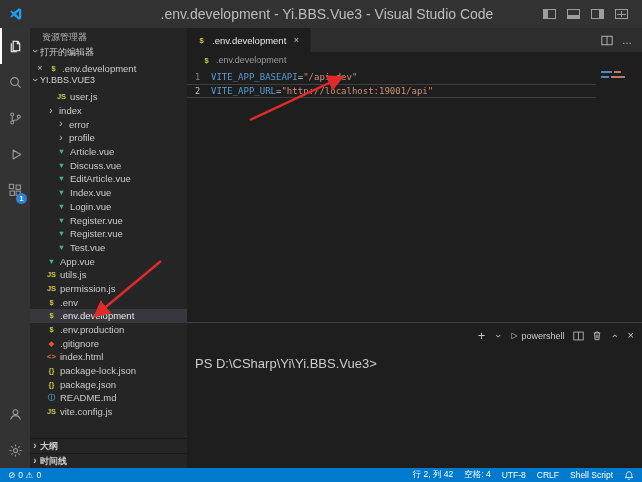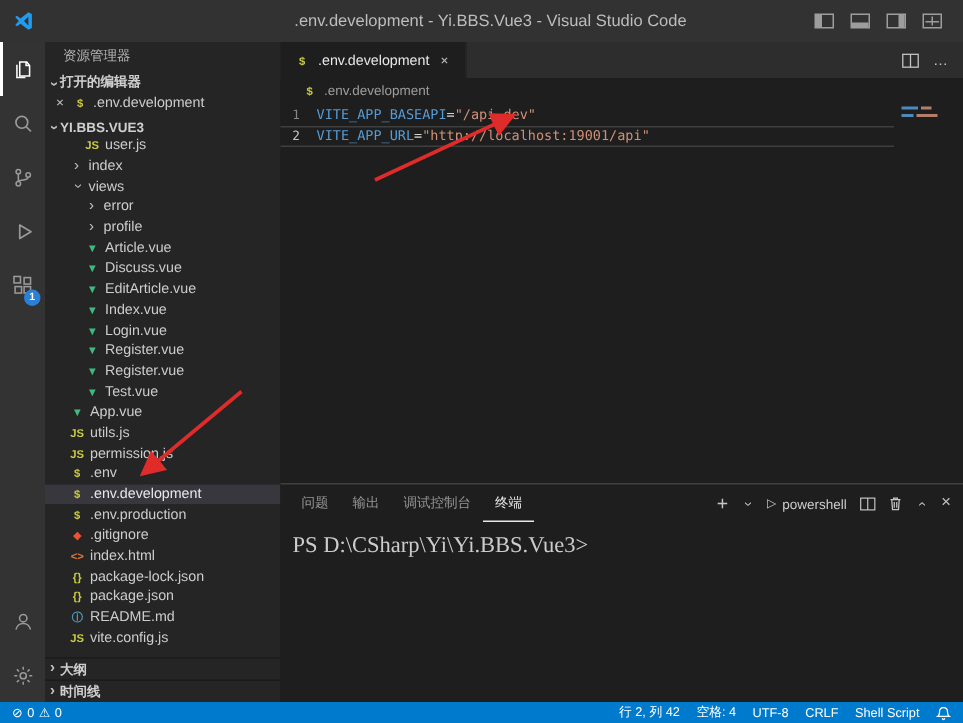--- a/index.html
+++ b/index.html
@@ -2,42 +2,42 @@
 <html style="--status-bar: #007acc; --badge: #2b7fd4; --selection: #37373d; --code-key: #569cd6; --code-op: #d4d4d4; --code-string: #ce9178; --arrow: #e02b2b;"><head>
 <meta charset="utf-8">
 <style>
   *{margin:0;padding:0;box-sizing:border-box}
   body{background:#555;font-family:"Liberation Sans","DejaVu Sans",sans-serif}
   .window{position:relative;width:642px;height:482px;background:#1e1e1e;overflow:hidden;color:#cccccc;font-size:10px}
 
   
   .titlebar{height:28px;background:#323233;display:flex;align-items:center;position:relative}
   .tb-logo{margin-left:9px;display:flex;z-index:2}
-  .tb-title{position:absolute;left:12px;right:0;text-align:center;font-size:11px;color:#bdbdbd;pointer-events:none}
+  .tb-title{position:absolute;left:12px;right:0;text-align:center;font-size:14px;color:#bdbdbd;pointer-events:none}
   .tb-actions{margin-left:auto;display:flex;gap:11px;margin-right:14px;align-items:center;z-index:2}
   .sqicon{width:13px;height:10px;border:1px solid #9d9d9d;position:relative}
   .sqicon.left::before{content:"";position:absolute;left:0;top:0;bottom:0;width:4px;background:#9d9d9d}
   .sqicon.bottom::before{content:"";position:absolute;left:0;right:0;bottom:0;height:3px;background:#9d9d9d}
   .sqicon.right::before{content:"";position:absolute;right:0;top:0;bottom:0;width:4px;background:#9d9d9d}
   .sqicon.grid::before{content:"";position:absolute;inset:1px;background:
     linear-gradient(#9d9d9d,#9d9d9d) 50% 0/1px 100% no-repeat,
     linear-gradient(#9d9d9d,#9d9d9d) 0 50%/100% 1px no-repeat}
 
   
   .main{display:flex;height:440px}
   .activitybar{width:30px;background:#333333;display:flex;flex-direction:column;align-items:stretch}
   .ab-item{height:36px;display:flex;align-items:center;justify-content:center;position:relative;color:#9a9a9a;border-left:2px solid transparent;border-right:2px solid transparent}
   .ab-item.active{border-left:2px solid #ffffff;color:#ffffff}
   .ab-spacer{margin-top:auto}
   .badge{position:absolute;right:1px;bottom:4px;background:var(--badge,#2b7fd4);color:#fff;border-radius:50%;min-width:11px;height:11px;font-size:7px;line-height:11px;text-align:center;font-weight:700}
 
   
   .sidebar{width:157px;background:#252526;display:flex;flex-direction:column;font-size:9.5px;overflow:hidden}
   .sb-title{height:18px;line-height:18px;padding-left:12px;font-size:9px;color:#b8b8b8}
-  .section-header{display:flex;align-items:flex-end;height:15px;font-weight:700;font-size:9px;color:#cfcfcf}
+  .section-header{display:flex;align-items:flex-start;height:15px;font-weight:400;font-size:9px;color:#cfcfcf}
   .chev{display:inline-block;width:10px;text-align:center;color:#c0c0c0;font-size:10px;line-height:10px;flex:none}
   .chev.down{transform:rotate(90deg)}
   .oe-row{display:flex;align-items:center;height:14px;padding-left:5px;gap:3px}
   .close-x{width:10px;text-align:center;color:#c0c0c0;font-size:9px;flex:none}
   .ficon{width:11px;text-align:center;font-size:7.5px;font-weight:700;flex:none;font-family:"Liberation Sans","DejaVu Sans",sans-serif}
   .tree{flex:1;overflow:hidden}
   .tree-row{display:flex;align-items:center;height:13.7px;gap:3px;white-space:nowrap}
   .tree-row.selected{background:var(--selection,#37373d);color:#e8e8e8}
   .tlabel{white-space:nowrap}
   .side-sections .side-section{display:flex;align-items:center;height:15px;font-weight:700;font-size:9px;border-top:1px solid #1b1b1c;color:#cfcfcf}
@@ -62,21 +62,21 @@
   .mm-seg{height:2px;display:inline-block}
 
   
   .panel{height:146px;border-top:1px solid #404040;display:flex;flex-direction:column}
   .panel-header{height:25px;display:flex;align-items:stretch;padding:0 8px 0 6px}
   .panel-tab{padding:0 8px;display:flex;align-items:center;font-size:9px;color:#969696}
   .panel-tab.active{color:#e7e7e7;box-shadow:inset 0 -1px 0 #e7e7e7}
   .panel-actions{margin-left:auto;display:flex;align-items:center;gap:8px;color:#c5c5c5}
   .pa-icon{display:flex;align-items:center;font-size:11px;line-height:1}
   .shell-select{display:flex;align-items:center;gap:4px;font-size:9px;color:#cccccc}
-  .terminal{flex:1;padding:8px 0 0 8px;font-family:Liberation Serif, serif;font-size:15px;color:#cccccc}
+  .terminal{flex:1;padding:8px 0 0 8px;font-family:Liberation Sans, sans-serif;font-size:13px;color:#cccccc}
 
   
   .statusbar{height:14px;background:var(--status-bar,#007acc);color:#ffffff;display:flex;align-items:center;font-size:8.5px;padding:0 8px;gap:4px}
   .sb-group{display:flex;align-items:center;gap:3px}
   .sb-right{margin-left:auto;display:flex;gap:11px;align-items:center}
   .sb-glyph{font-size:8.5px}
 
   
   .arrows{position:absolute;inset:0;pointer-events:none;z-index:40}
   .arrow-line{stroke:var(--arrow,#e02b2b);stroke-width:2.4}
@@ -175,24 +175,20 @@
 
       <div class="tree">
           <div class="tree-row" style="padding-left: 26px;">
             <span class="ficon" style="color: rgb(203, 203, 65);">JS</span>
             <span class="tlabel">user.js</span>
           </div>
           <div class="tree-row" style="padding-left: 16px;">
             <span class="chev">›</span>
             <span class="tlabel">index</span>
           </div>
-          <div class="tree-row" style="padding-left: 16px;">
-            <span class="chev down">›</span>
-            <span class="tlabel">views</span>
-          </div>
           <div class="tree-row" style="padding-left: 26px;">
             <span class="chev">›</span>
             <span class="tlabel">error</span>
           </div>
           <div class="tree-row" style="padding-left: 26px;">
             <span class="chev">›</span>
             <span class="tlabel">profile</span>
           </div>
           <div class="tree-row" style="padding-left: 26px;">
             <span class="ficon" style="color: rgb(65, 184, 131);">▼</span>
@@ -329,26 +325,20 @@
             </div>
           <div class="mm-line">
               <span class="mm-seg" style="width:8px;background:#569cd6"></span>
               <span class="mm-seg" style="width:14px;background:#ce9178"></span>
             </div>
         </div>
       </div>
 
       <div class="panel">
         <div class="panel-header">
-          <span class="panel-tabs" style="display:flex">
-              <span class="panel-tab">问题</span>
-              <span class="panel-tab">输出</span>
-              <span class="panel-tab">调试控制台</span>
-              <span class="panel-tab active">终端</span>
-            </span>
           <span class="panel-actions">
             <span class="pa-icon" style="font-size:13px">+</span>
             <span class="chev down">›</span>
             <span class="shell-select">
               <span style="font-size:8px">▷</span>
               <span>powershell</span>
             </span>
             <span class="pa-icon">
               <svg class="lineicon" width="11" height="10" viewBox="0 0 14 12" fill="none" stroke="currentColor" stroke-width="1">
                   <rect x="1" y="1" width="12" height="10"></rect>

